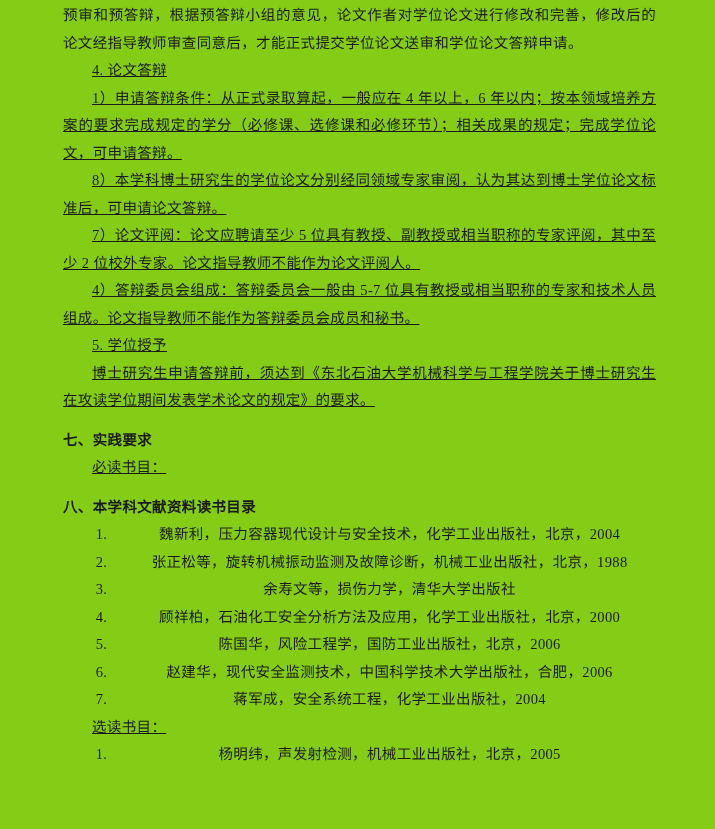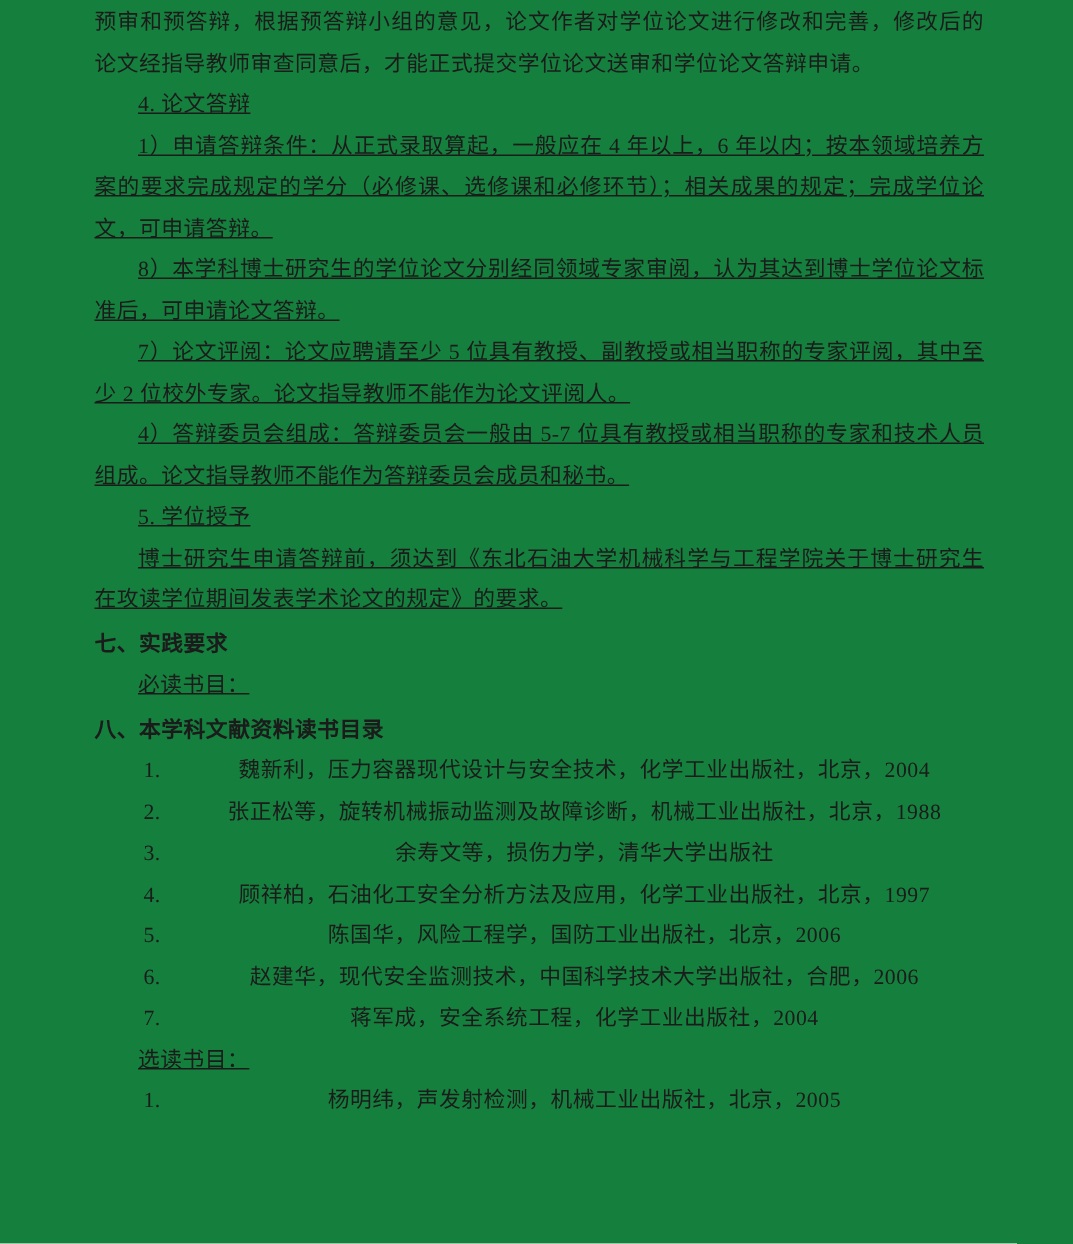--- a/index.html
+++ b/index.html
@@ -4,21 +4,21 @@
 <style>
   html, body {
     margin: 0;
     padding: 0;
     background: #ffffff;
   }
   .page {
     position: relative;
     width: 715px;
     height: 829px;
-    background: #15803d;
+    background: #84cc16;
     overflow: hidden;
   }
   .doc-body {
     position: absolute;
     left: 63px;
     top: 0;
     width: 593px;
     padding-top: 2px;
     font-family: "Liberation Serif", "DejaVu Serif", serif;
     font-size: 14.5px;
@@ -26,21 +26,21 @@
     letter-spacing: 0.35px;
     color: #1b1b1b;
     text-align: justify;
   }
   .block { margin: 0; }
   .block.flush   { text-indent: 0; }
   .block.indent  { text-indent: 2em; text-decoration: underline; }
   .block.heading {
     text-indent: 0;
     font-weight: bold;
-    margin-top: 2px;
+    margin-top: 12px;
   }
   .block.list {
     display: flex;
     text-indent: 0;
     padding-left: 2.25em;
   }
   .block.list .num {
     flex: none;
     width: 1.9em;
   }
@@ -72,21 +72,21 @@
       <div class="block list">
         <span class="num">2.</span>
         <span class="txt">张正松等，旋转机械振动监测及故障诊断，机械工业出版社，北京，1988</span>
       </div>
       <div class="block list">
         <span class="num">3.</span>
         <span class="txt">余寿文等，损伤力学，清华大学出版社</span>
       </div>
       <div class="block list">
         <span class="num">4.</span>
-        <span class="txt">顾祥柏，石油化工安全分析方法及应用，化学工业出版社，北京，1997</span>
+        <span class="txt">顾祥柏，石油化工安全分析方法及应用，化学工业出版社，北京，2000</span>
       </div>
       <div class="block list">
         <span class="num">5.</span>
         <span class="txt">陈国华，风险工程学，国防工业出版社，北京，2006</span>
       </div>
       <div class="block list">
         <span class="num">6.</span>
         <span class="txt">赵建华，现代安全监测技术，中国科学技术大学出版社，合肥，2006</span>
       </div>
       <div class="block list">

